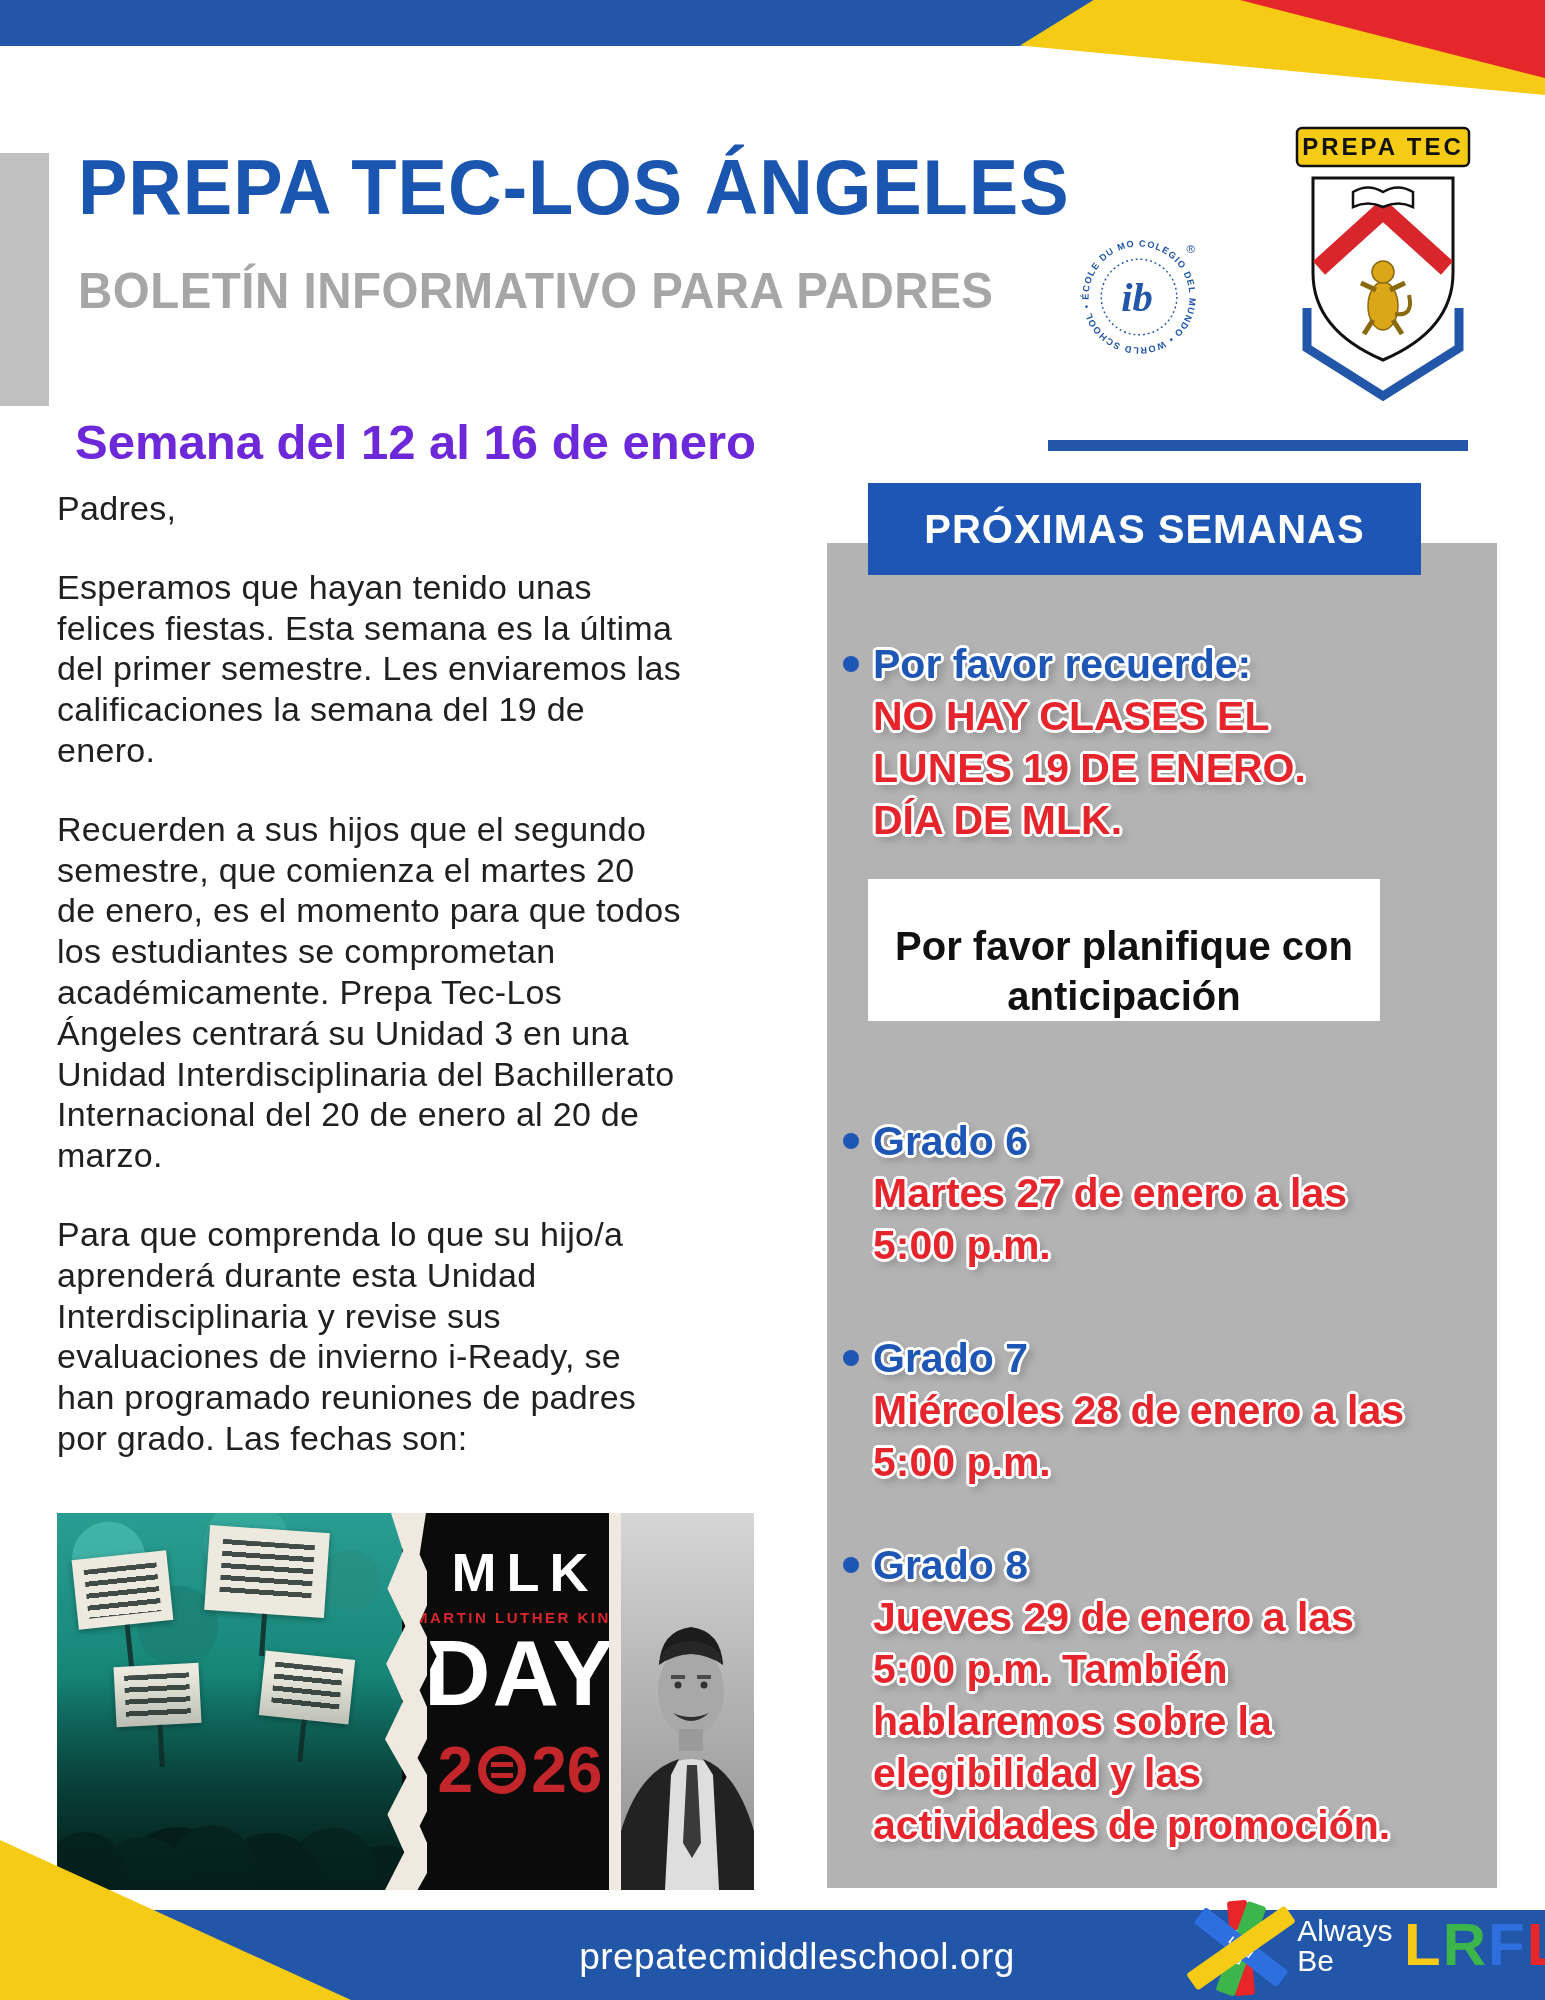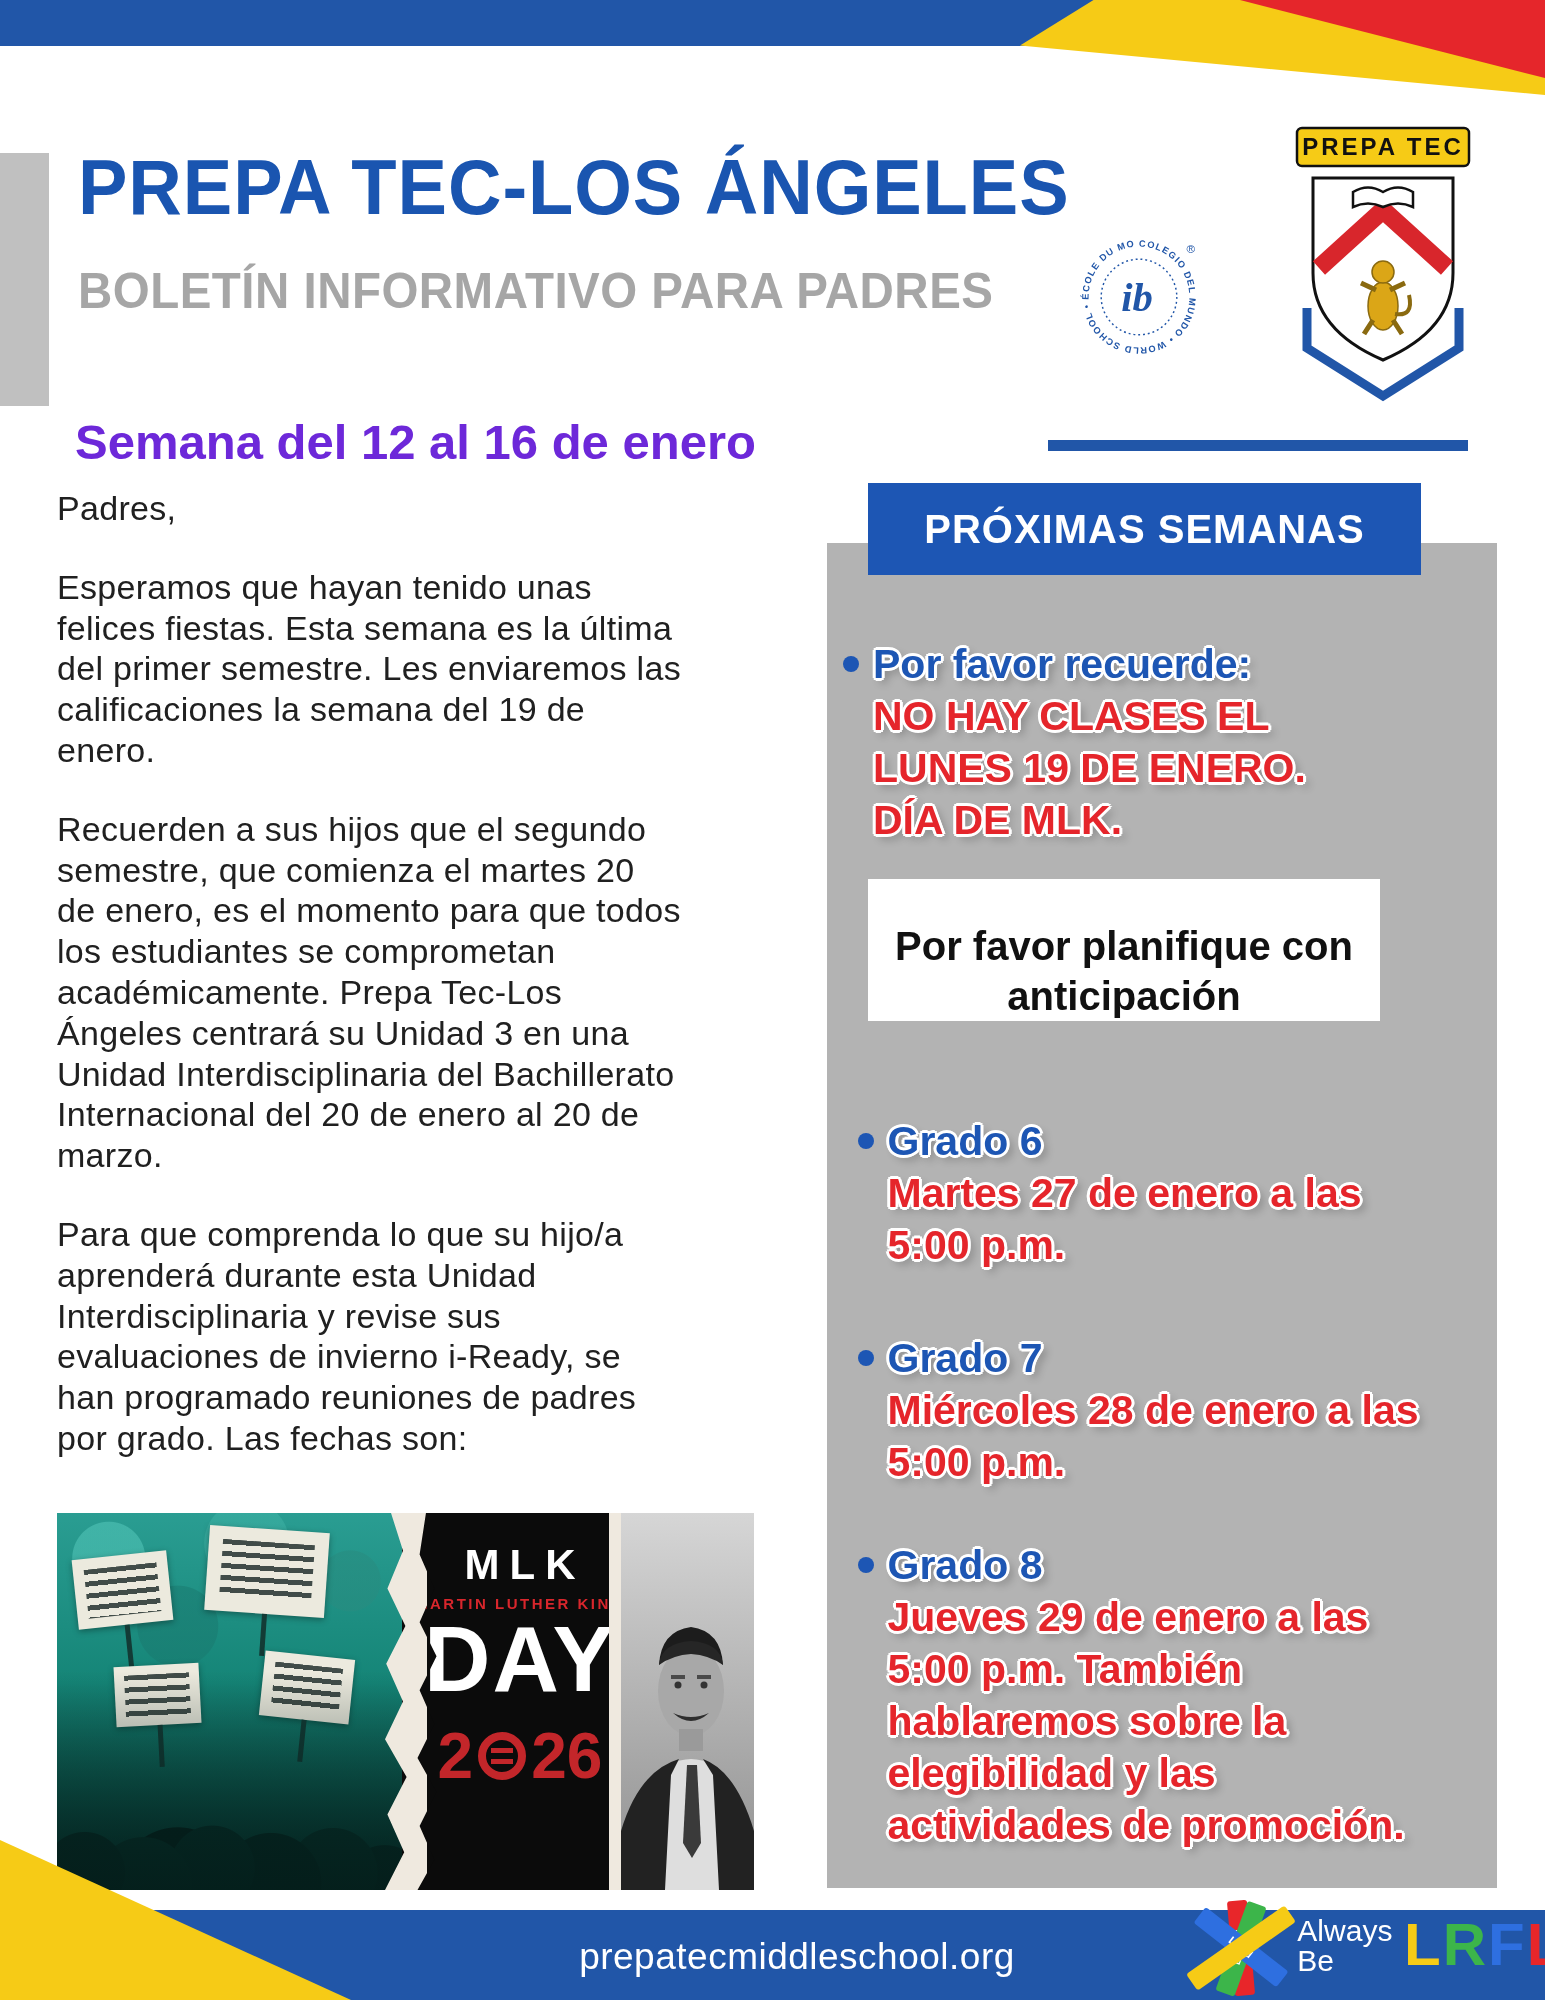--- a/index.html
+++ b/index.html
@@ -42,21 +42,21 @@
   .outlined{text-shadow:3px 0 #fff,-3px 0 #fff,0 3px #fff,0 -3px #fff,2px 2px #fff,-2px -2px #fff,
             2px -2px #fff,-2px 2px #fff,5px 5px 8px rgba(0,0,0,.28);}
   .reminder{top:95px;width:640px;}
   .reminder-label{color:#1d56b4;font-size:41px;font-weight:800;line-height:1.27;}
   .reminder-text{color:#e5252b;font-size:41px;font-weight:800;line-height:1.27;width:500px;}
 
   .plan-box{position:absolute;left:41px;top:336px;width:512px;height:142px;background:#ffffff;
             display:flex;align-items:flex-end;justify-content:center;text-align:center;}
   .plan-box span{color:#111;font-size:40px;font-weight:800;line-height:1.25;width:460px;}
 
-  .grade{width:620px;justify-content:center;}
+  .grade{width:620px;}
   .grade-label{color:#1d56b4;font-size:41px;font-weight:800;line-height:1.27;}
   .grade-detail{color:#e5252b;font-size:41px;font-weight:800;line-height:1.27;width:545px;}
   .g6{top:572px;}
   .g7{top:789px;}
   .g8{top:996px;}
 
   
   .mlk{position:absolute;left:57px;top:1513px;width:697px;height:377px;background:#0b0b0b;overflow:hidden;}
   .mlk-teal{position:absolute;left:0;top:0;width:345px;height:100%;
             background:linear-gradient(180deg,#2a9d92 0%,#158577 45%,#0c5a50 75%,#073631 100%);}
@@ -83,21 +83,21 @@
       radial-gradient(circle at 80% 92%,#07332d 0 44px,transparent 45px),
       radial-gradient(circle at 95% 98%,#062b27 0 40px,transparent 41px),
       radial-gradient(circle at 35% 99%,#041f1c 0 60px,transparent 61px);}
   .mlk-tear{position:absolute;left:310px;top:0;width:60px;height:100%;background:#efe9df;
       clip-path:polygon(40% 0,100% 0,100% 100%,30% 100%,62% 90%,34% 80%,66% 70%,30% 60%,60% 50%,
                         32% 40%,64% 30%,34% 20%,60% 10%);}
   .mlk-black{position:absolute;left:352px;top:0;width:212px;height:100%;background:#0b0b0b;
       clip-path:polygon(8% 0,100% 0,100% 100%,4% 100%,12% 92%,5% 83%,13% 74%,4% 65%,12% 56%,5% 47%,
                         13% 38%,5% 29%,12% 20%,5% 11%);
       display:flex;flex-direction:column;align-items:center;padding-left:10px;box-sizing:border-box;}
-  .mlk-title{color:#fff;font-size:42px;font-weight:800;letter-spacing:10px;margin-top:28px;text-indent:10px;}
+  .mlk-title{color:#fff;font-size:54px;font-weight:800;letter-spacing:10px;margin-top:28px;text-indent:10px;}
   .mlk-sub{color:#d8262c;font-size:15px;font-weight:700;letter-spacing:2.5px;margin-top:6px;white-space:nowrap;}
   .mlk-day{color:#fff;font-size:92px;font-weight:800;letter-spacing:2px;line-height:.95;margin-top:4px;}
   .mlk-year{display:flex;align-items:center;gap:5px;margin-top:16px;color:#c3262a;font-weight:800;font-size:64px;}
   .year-o{width:48px;height:48px;border:8px solid #c3262a;border-radius:50%;box-sizing:border-box;
           display:flex;flex-direction:column;justify-content:center;align-items:center;gap:6px;}
   .year-o i{display:block;width:22px;height:5px;background:#c3262a;}
   .mlk-tear2{position:absolute;left:552px;top:0;width:12px;height:100%;background:#efe9df;}
   .mlk-photo{position:absolute;left:564px;top:0;width:133px;height:100%;
              background:linear-gradient(180deg,#d6d6d6 0%,#b9b9b9 40%,#8f8f8f 100%);}
 

